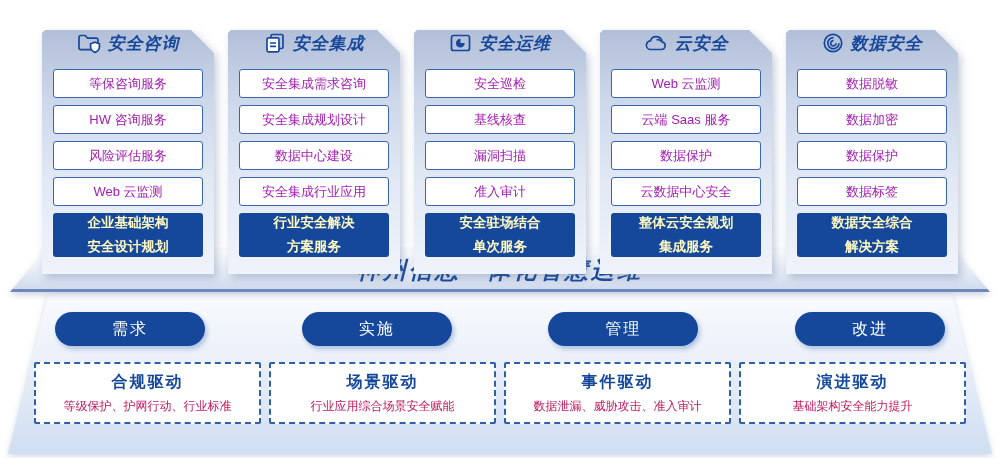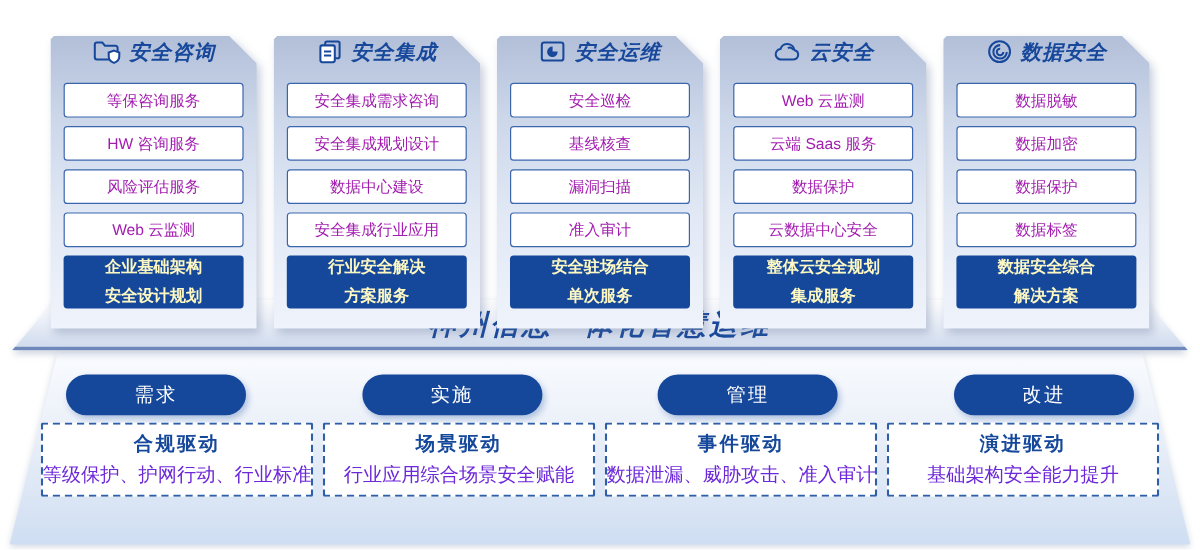--- a/index.html
+++ b/index.html
@@ -70,29 +70,29 @@
   }
   .pill {
     width:150px; height:34px; border-radius:17px; background:#15489B;
     display:flex; align-items:center; justify-content:center;
     color:#fff; font-size:16px; font-weight:normal; letter-spacing:2px;
     box-shadow:2px 3px 5px rgba(21,72,155,.3);
   }
 
   
   .drivers-row {
-    position:absolute; left:34px; top:352px; width:932px; height:80px;
+    position:absolute; left:34px; top:362px; width:932px; height:80px;
     display:flex; justify-content:space-between;
   }
   .driver-box {
     width:227px; height:62px; background:#ffffff; border:2px dashed #2E5FA8; border-radius:2px;
     display:flex; flex-direction:column; align-items:center; justify-content:center;
   }
   .driver-title { font-size:16px; font-weight:bold; color:#15489B; letter-spacing:2px; }
-  .driver-desc { margin-top:5px; font-size:16px; color:#6d28d9; white-space:nowrap; }
+  .driver-desc { margin-top:5px; font-size:12px; color:#be185d; white-space:nowrap; }
 </style>
 </head>
 <body>
 
 <div class="stage">
 
   <div class="base-wrap">
     <div class="base"></div>
   </div>
 

